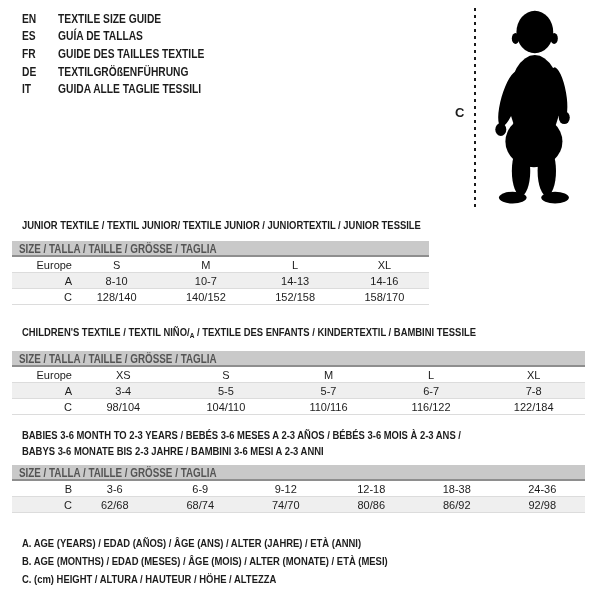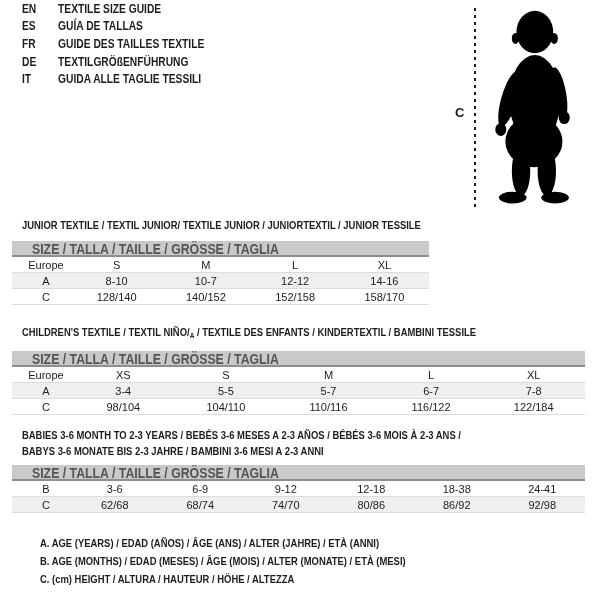--- a/index.html
+++ b/index.html
@@ -3,57 +3,57 @@
 <meta charset="utf-8">
 <style>
   html,body { margin:0; padding:0; background:#fff; }
   .canvas {
     position:relative; width:600px; height:600px; background:#ffffff;
     font-family:"Liberation Sans", sans-serif; color:#1c1c1c; overflow:hidden;
   }
   .cond { transform:scaleX(0.82); transform-origin:0 50%; white-space:nowrap; }
 
   
-  .lang-list { position:absolute; left:22px; top:0; }
+  .lang-list { position:absolute; left:22px; top:10px; }
   .lang-row { display:flex; height:17.6px; align-items:center; font-weight:bold; font-size:12.5px; }
   .lang-code { width:44px; }
 
   
   .height-line {
     position:absolute; left:474px; top:8px; width:2px; height:200px;
     background:repeating-linear-gradient(to bottom,#1a1a1a 0 3px,transparent 3px 7px);
   }
   .height-label { position:absolute; left:455px; top:105px; font-weight:bold; font-size:13px; }
   .baby-svg { position:absolute; left:487px; top:7px; width:92px; height:200px; }
 
   
   .sec-title { position:absolute; left:22px; font-weight:bold; font-size:11.5px; line-height:16px; }
   .sub-a { font-size:8px; vertical-align:-2px; }
 
   
   .size-table { position:absolute; left:12px; }
   .size-bar {
     height:16px; line-height:16px; background:#c9c9c9; color:#545454;
-    font-size:15px; font-weight:600; padding-left:20px;
+    font-size:12px; font-weight:600; padding-left:7px;
     border-bottom:2px solid #8e8e8e; box-sizing:border-box;
   }
   .size-bar span { display:inline-block; }
   .trow { display:grid; height:16px; align-items:center; font-size:11px; border-bottom:1px solid #dcdcdc; box-sizing:border-box; }
   .trow.alt { background:#efefef; }
   .cols4 { grid-template-columns:60px repeat(4,1fr); }
   .cols5 { grid-template-columns:60px repeat(5,1fr); }
   .cols6 { grid-template-columns:60px repeat(6,1fr); }
-  .row-label { padding-left:8px; text-align:center; }
+  .row-label { padding-left:8px; text-align:right; }
   .tcell { text-align:center; }
 
   .w-junior { width:417px; }
   .w-wide { width:573px; }
 
   
-  .legend { position:absolute; left:40px; top:534px; }
+  .legend { position:absolute; left:22px; top:534px; }
   .legend-line { height:18px; line-height:18px; font-weight:bold; font-size:11.5px; }
 </style>
 </head>
 <body>
 
 <div class="canvas">
 
   <div class="lang-list">
     <div class="lang-row cond">
       <span class="lang-code">EN</span>
@@ -106,21 +106,21 @@
       <div class="row-label">Europe</div>
       <div class="tcell">S</div>
       <div class="tcell">M</div>
       <div class="tcell">L</div>
       <div class="tcell">XL</div>
     </div>
     <div class="trow cols4 alt">
       <div class="row-label">A</div>
       <div class="tcell">8-10</div>
       <div class="tcell">10-7</div>
-      <div class="tcell">12-12</div>
+      <div class="tcell">14-13</div>
       <div class="tcell">14-16</div>
     </div>
     <div class="trow cols4">
       <div class="row-label">C</div>
       <div class="tcell">128/140</div>
       <div class="tcell">140/152</div>
       <div class="tcell">152/158</div>
       <div class="tcell">158/170</div>
     </div>
   </div>
@@ -164,21 +164,21 @@
     <div class="size-bar">
       <span class="cond">SIZE / TALLA / TAILLE / GRÖSSE / TAGLIA</span>
     </div>
     <div class="trow cols6">
       <div class="row-label">B</div>
       <div class="tcell">3-6</div>
       <div class="tcell">6-9</div>
       <div class="tcell">9-12</div>
       <div class="tcell">12-18</div>
       <div class="tcell">18-38</div>
-      <div class="tcell">24-41</div>
+      <div class="tcell">24-36</div>
     </div>
     <div class="trow cols6 alt">
       <div class="row-label">C</div>
       <div class="tcell">62/68</div>
       <div class="tcell">68/74</div>
       <div class="tcell">74/70</div>
       <div class="tcell">80/86</div>
       <div class="tcell">86/92</div>
       <div class="tcell">92/98</div>
     </div>

